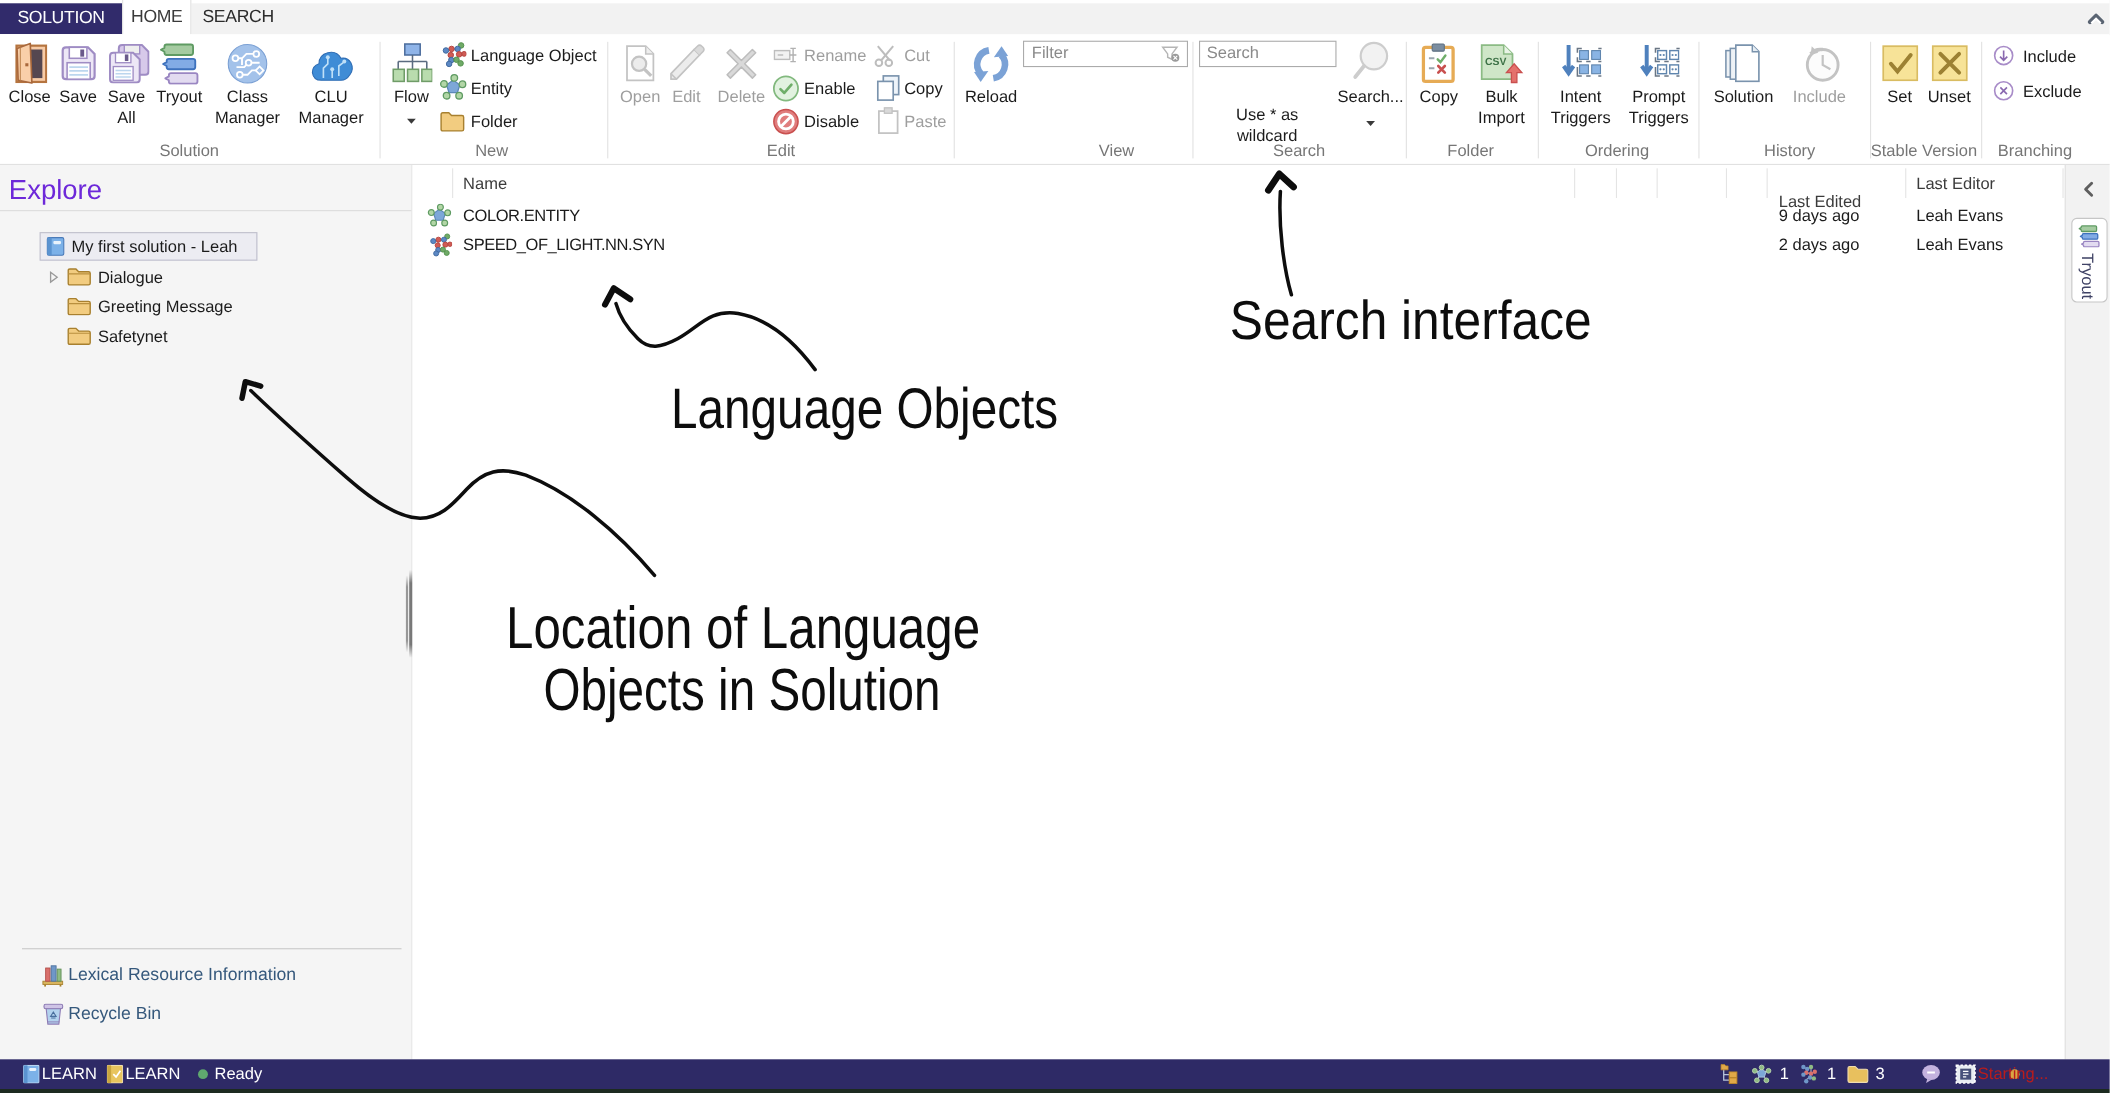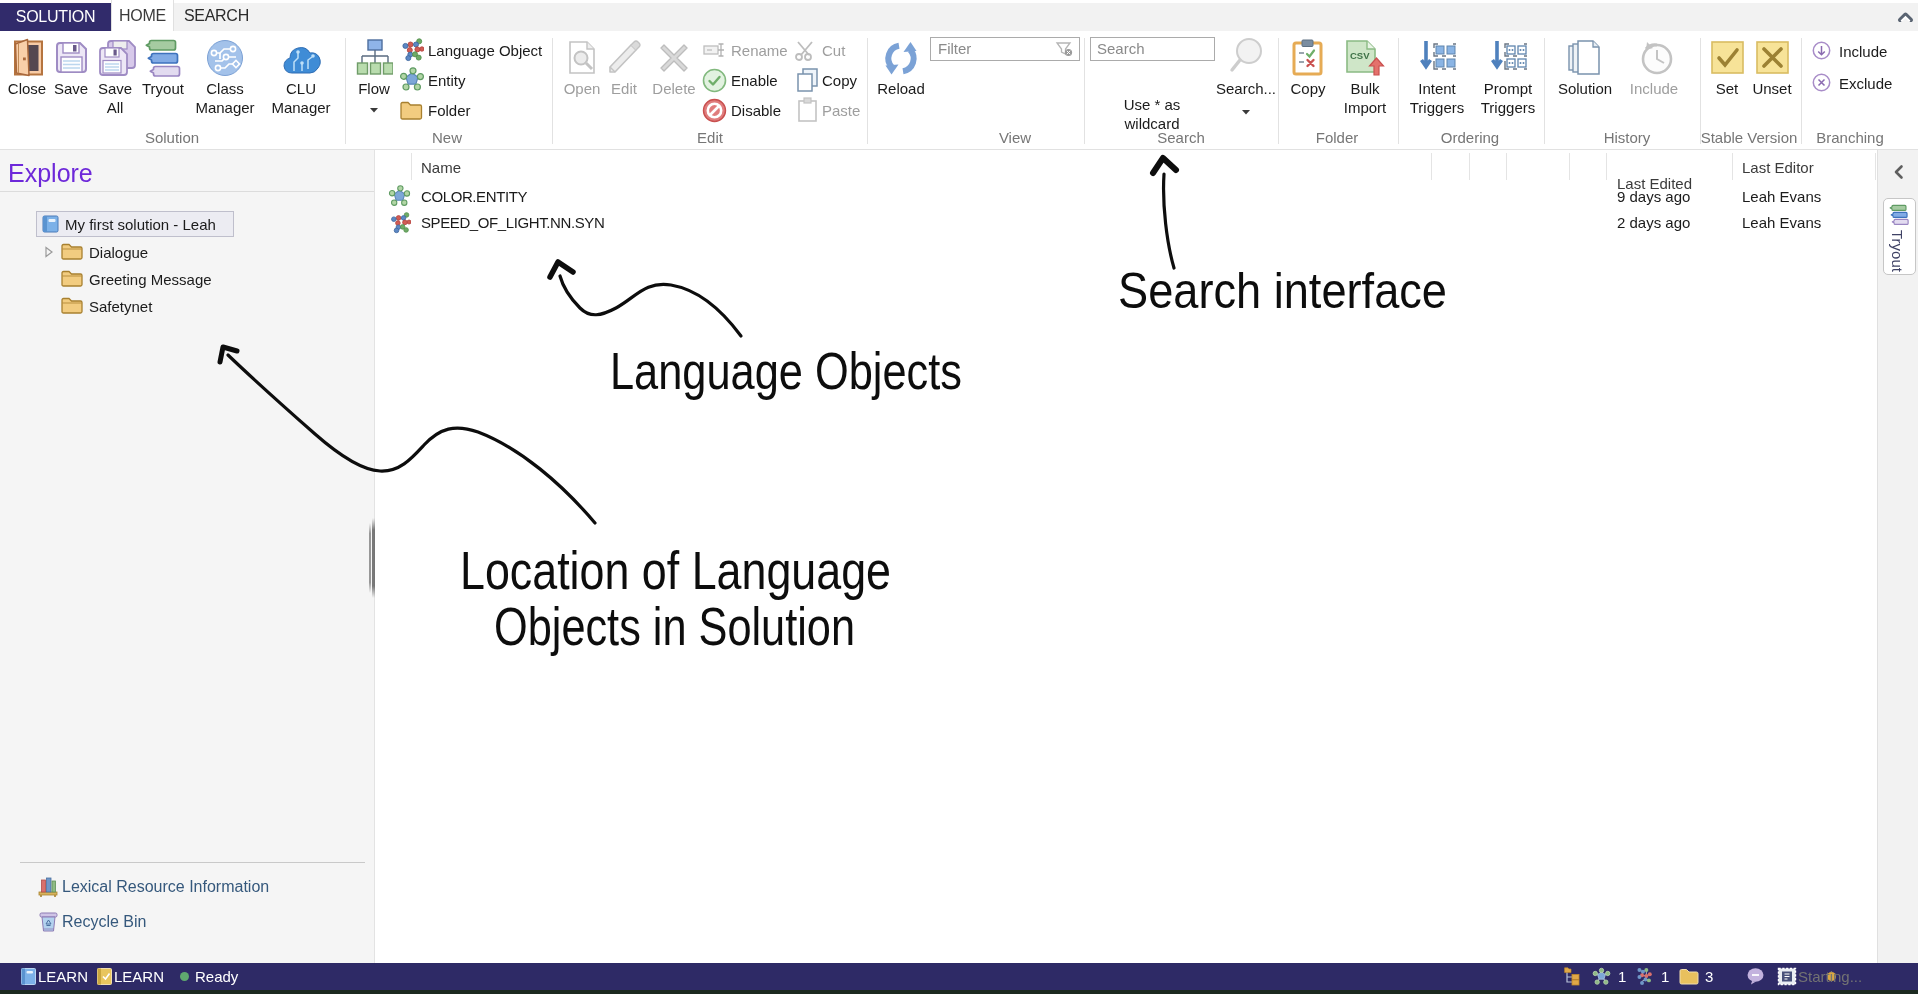--- a/index.html
+++ b/index.html
@@ -539,21 +539,21 @@
     <ellipse cx="9.5" cy="8" rx="8" ry="6.8" fill="#c3b2de"></ellipse>
     <path d="M6 14 L5 17.5 L10 14.5 Z" fill="#c3b2de"></path>
     <path d="M6 8 L13 8" stroke="#fff" stroke-width="1.8"></path>
   </svg>
   <svg class="ab" style="left:1777px;top:967px;" width="20" height="19" viewBox="0 0 20 19">
     <rect x="1.5" y="1.5" width="17" height="16" fill="#e8ecf2" stroke="#fff" stroke-width="1.4" stroke-dasharray="2.2 1.6"></rect>
     <rect x="5" y="4.5" width="10" height="10" fill="#47507a"></rect>
     <path d="M7.5 7 L12.5 7 M7.5 9.5 L12.5 9.5 M7.5 12 L10.5 12" stroke="#fff" stroke-width="1"></path>
   </svg>
   <div class="ab" style="left:1827px;top:972px;width:9px;height:9px;border-radius:50%;background:#d9a743;"></div>
-  <div class="lblL" style="left:1798px;top:967px;color:#737373;">Starting...</div>
+  <div class="lblL" style="left:1798px;top:967px;color:#b91c1c;">Starting...</div>
 
   <svg id="annot" class="ab" style="left:0;top:0;" width="1918" height="994" viewBox="0 0 1918 994">
     <g fill="none" stroke="#0d0d0d" stroke-linecap="round" stroke-linejoin="round">
 
       <path d="M741 336 C 724 313 700 290 671 285 C 645 281 636 297 616 308 C 601 316 590 318 580 308 C 570 298 563 287 560 276" stroke-width="3.2"></path>
       <path d="M550 277 L 558 262 L 573 272" stroke-width="5.5"></path>
 
       <path d="M1174 268 C 1167 244 1162 205 1164 174" stroke-width="3.2"></path>
       <path d="M1153 173 L 1163 158 L 1176 170" stroke-width="6"></path>
 

